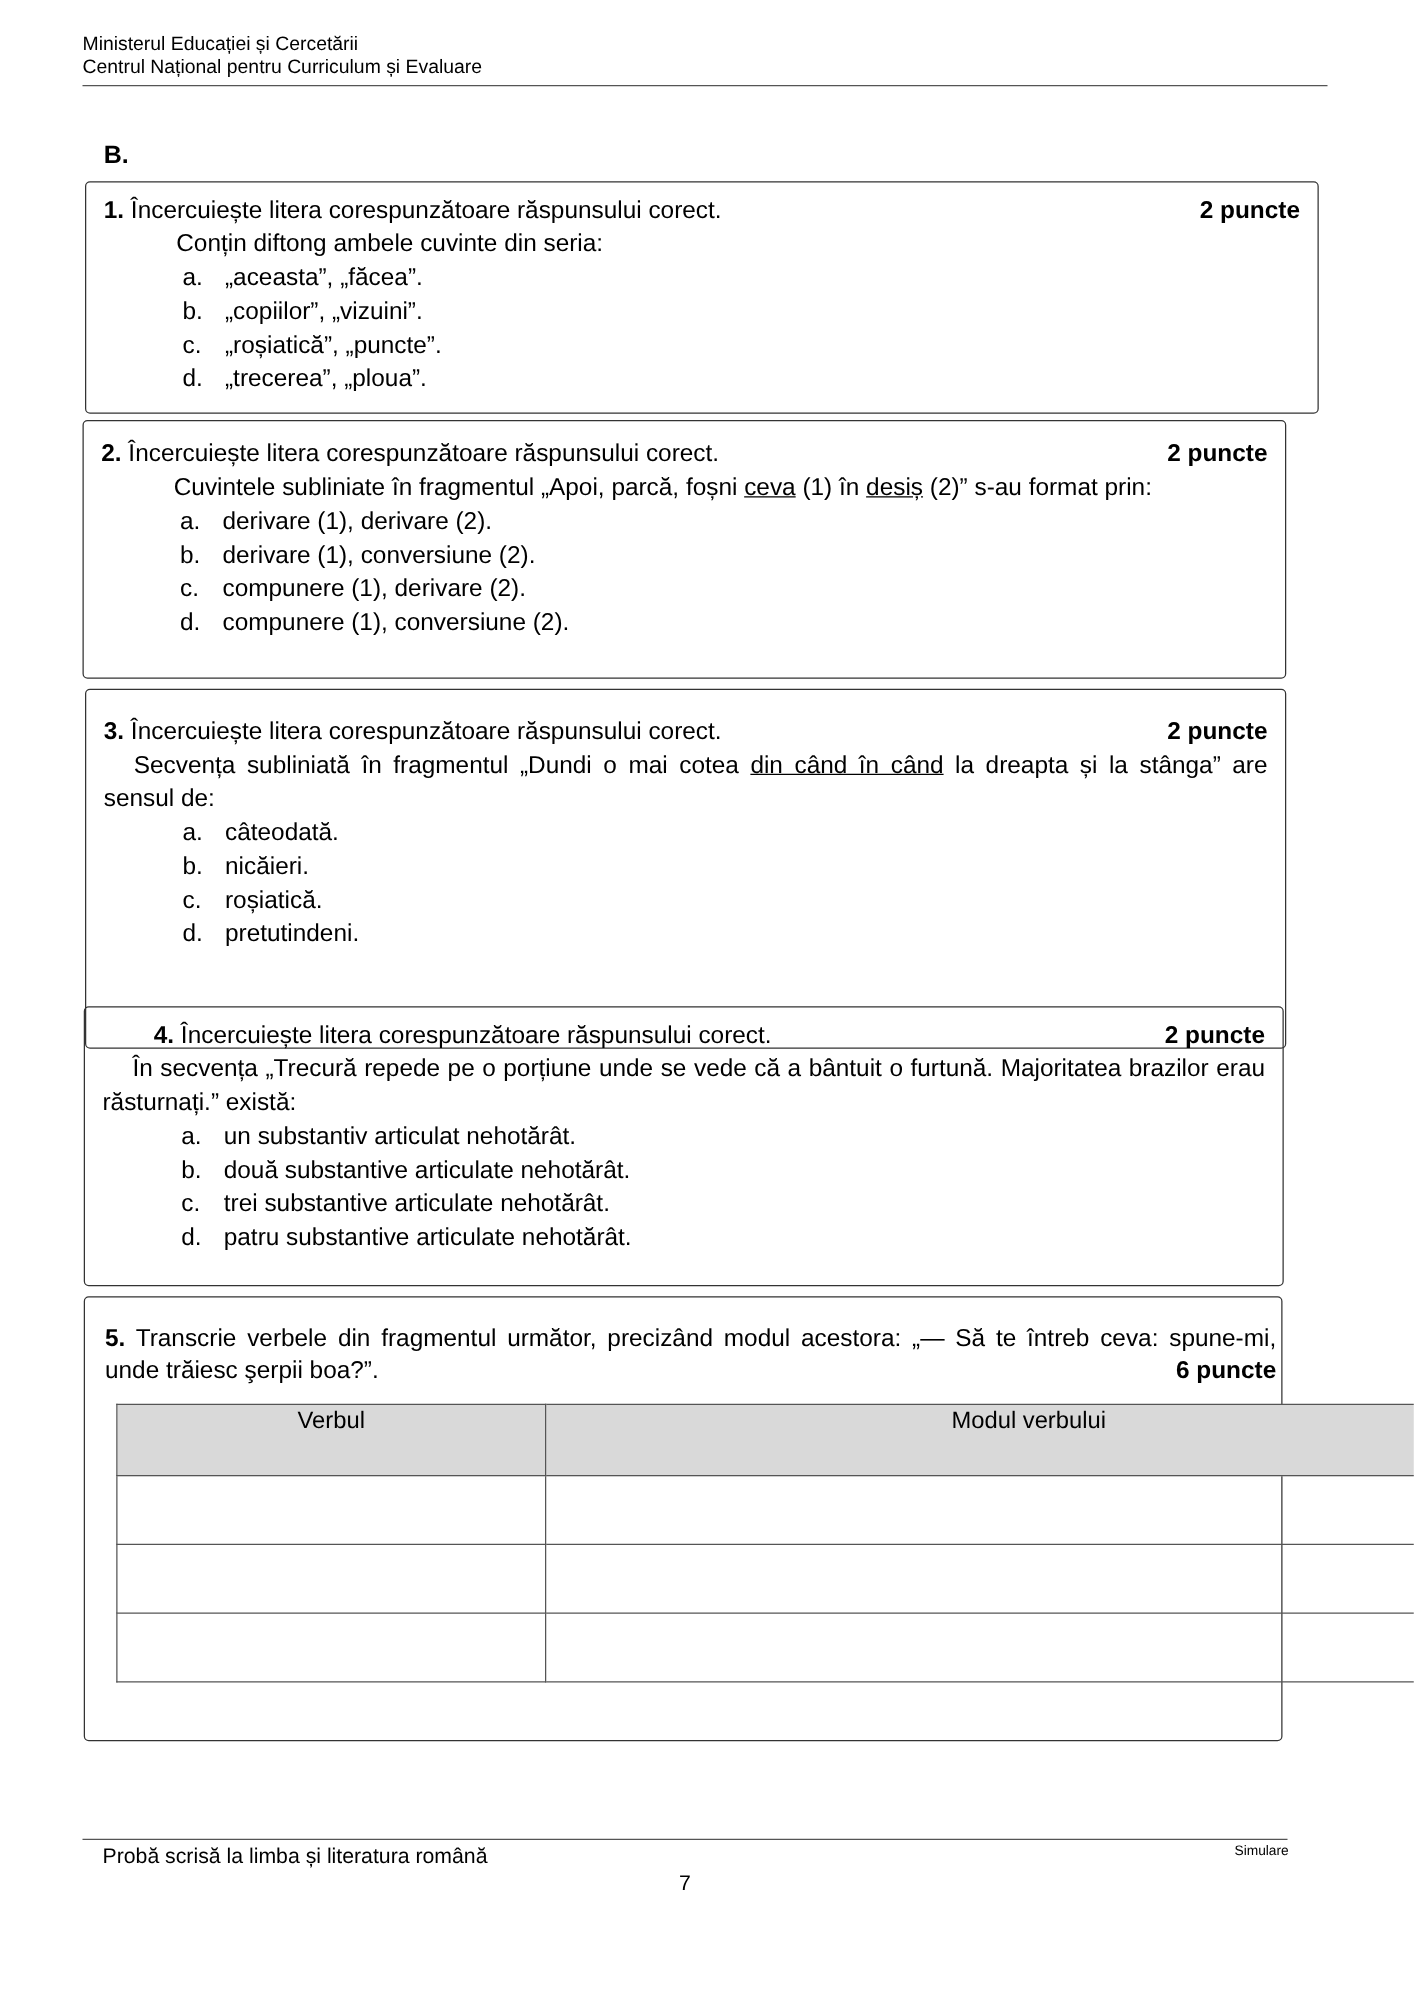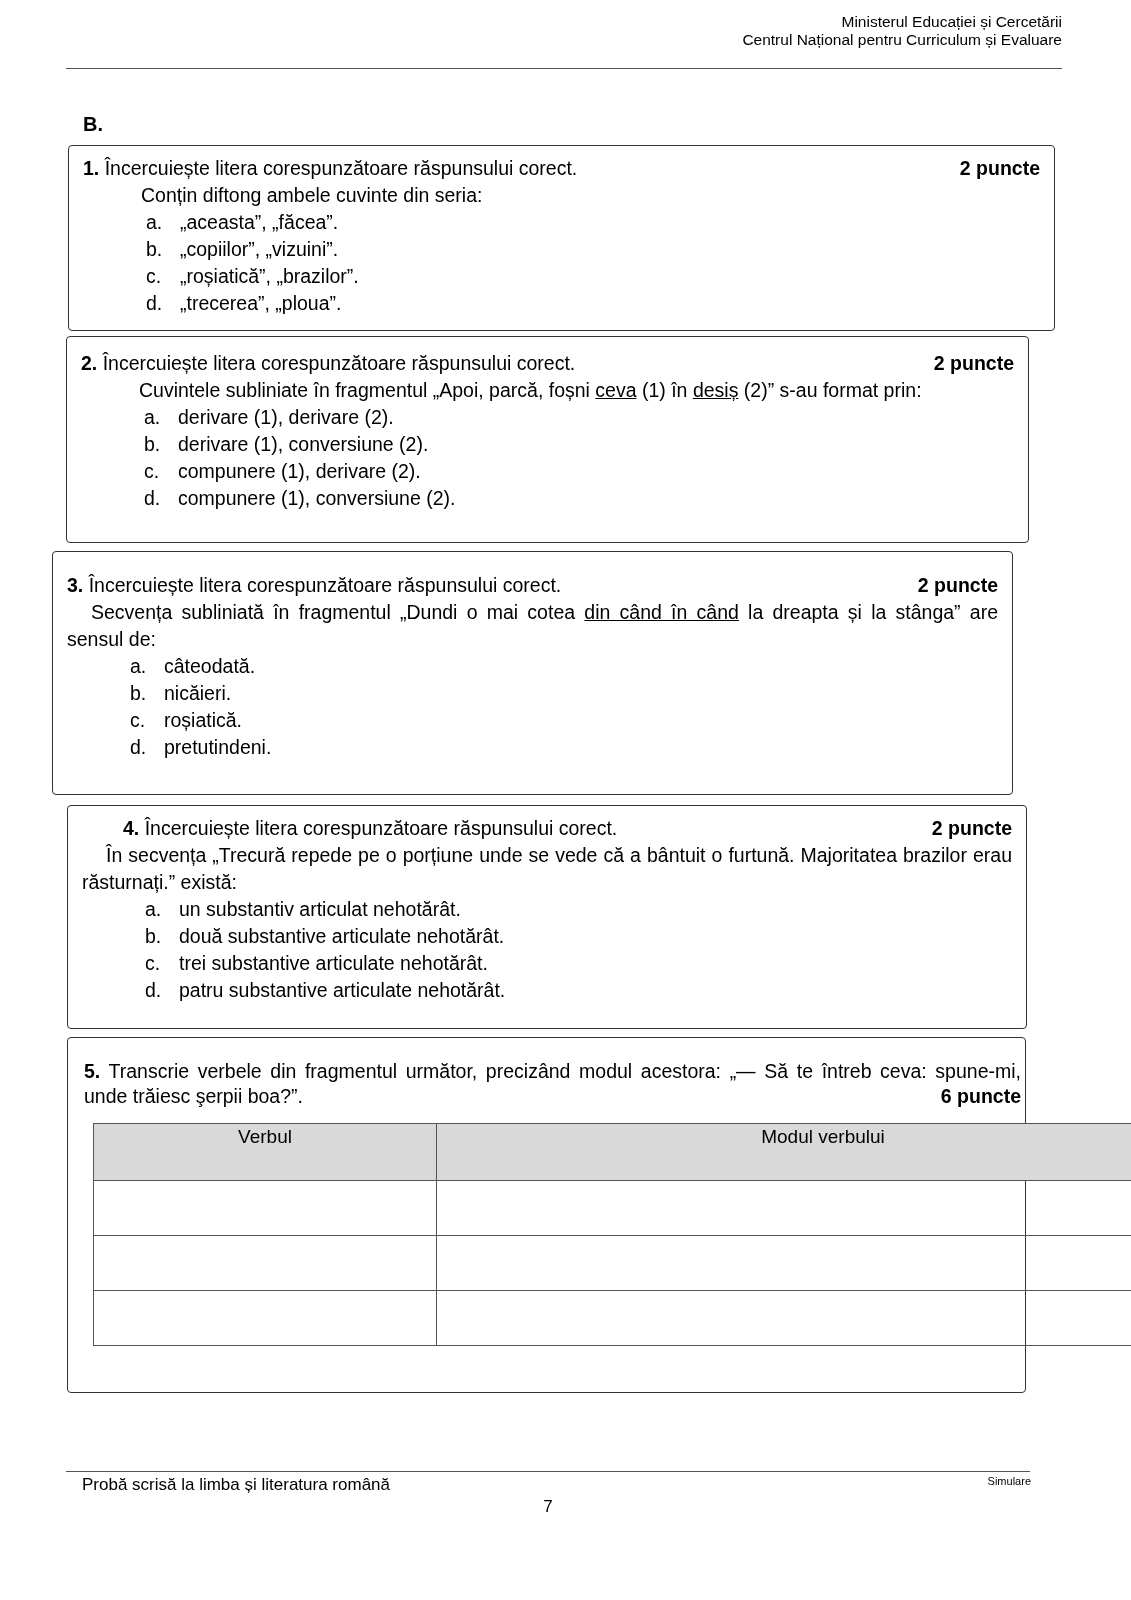--- a/index.html
+++ b/index.html
@@ -1,22 +1,22 @@
 <!DOCTYPE html>
 <html><head>
 <meta charset="utf-8">
 <style>
   html, body { margin: 0; padding: 0; background: #ffffff; }
   body {
     width: 1131px; height: 1600px; position: relative; overflow: hidden;
     font-family: "Liberation Sans", sans-serif; color: #000; font-size: 19.5px;
   }
   .header {
-    position: absolute; left: 66px; top: 13px; width: 996px;
-    text-align: right; font-size: 15.5px; line-height: 18px;
+    position: absolute; left: 66px; top: 27px; width: 996px;
+    text-align: left; font-size: 15.5px; line-height: 18px;
   }
   .header-rule { position: absolute; left: 66px; top: 68px; width: 996px; height: 0; border-top: 1.5px solid #555; }
   .section-label { position: absolute; left: 83px; top: 113px; font-weight: bold; font-size: 20px; }
   .box {
     position: absolute; left: 68px; width: 987px;
     border: 1.5px solid #333; border-radius: 4px; box-sizing: border-box;
   }
   .qline { position: absolute; left: 14px; right: 14px; line-height: 27px; white-space: nowrap; }
   .qnum { font-weight: bold; }
   .points { position: absolute; right: 14px; font-weight: bold; }
@@ -52,40 +52,40 @@
 
 <div class="box" style="top:145px;height:186px;">
   <div class="qline" style="top:9px;">
     <span class="qnum">1.</span>
     <span>Încercuiește litera corespunzătoare răspunsului corect.</span>
   </div>
   <div class="points" style="top:9px;line-height:27px;">2 puncte</div>
   <div class="sub" style="top:36px;">Conțin diftong ambele cuvinte din seria:</div>
   <div class="opt" style="top:63px;"><span class="letter">a.</span><span>„aceasta”, „făcea”.</span></div>
   <div class="opt" style="top:90px;"><span class="letter">b.</span><span>„copiilor”, „vizuini”.</span></div>
-  <div class="opt" style="top:117px;"><span class="letter">c.</span><span>„roșiatică”, „brazilor”.</span></div>
+  <div class="opt" style="top:117px;"><span class="letter">c.</span><span>„roșiatică”, „puncte”.</span></div>
   <div class="opt" style="top:144px;"><span class="letter">d.</span><span>„trecerea”, „ploua”.</span></div>
 </div>
 
 <div class="box" style="top:336px;height:207px;left:66px;width:963px;">
   <div class="qline" style="top:13px;">
     <span class="qnum">2.</span>
     <span>Încercuiește litera corespunzătoare răspunsului corect.</span>
   </div>
   <div class="points" style="top:13px;line-height:27px;">2 puncte</div>
   <div class="sub" style="top:40px;">
     <span>Cuvintele subliniate în fragmentul „Apoi, parcă, foșni </span><span class="u">ceva</span><span> (1) în </span><span class="u">desiș</span><span> (2)” s-au format prin:</span>
   </div>
   <div class="opt" style="top:67px;"><span class="letter">a.</span><span>derivare (1), derivare (2).</span></div>
   <div class="opt" style="top:94px;"><span class="letter">b.</span><span>derivare (1), conversiune (2).</span></div>
   <div class="opt" style="top:121px;"><span class="letter">c.</span><span>compunere (1), derivare (2).</span></div>
   <div class="opt" style="top:148px;"><span class="letter">d.</span><span>compunere (1), conversiune (2).</span></div>
 </div>
 
-<div class="box" style="top:551px;height:244px;left:52px;width:961px;">
+<div class="box" style="top:551px;height:288px;left:68px;width:961px;">
   <div class="qline" style="top:20px;">
     <span class="qnum">3.</span>
     <span>Încercuiește litera corespunzătoare răspunsului corect.</span>
   </div>
   <div class="points" style="top:20px;line-height:27px;">2 puncte</div>
   <div class="just" style="top:47px;padding-left:24px;">
     <span>Secvența subliniată în fragmentul „Dundi o mai cotea </span><span class="u">din când în când</span><span> la dreapta și la stânga” are</span>
   </div>
   <div class="qline" style="top:74px;">sensul de:</div>
   <div class="opt" style="top:101px;"><span class="letter">a.</span><span>câteodată.</span></div>

